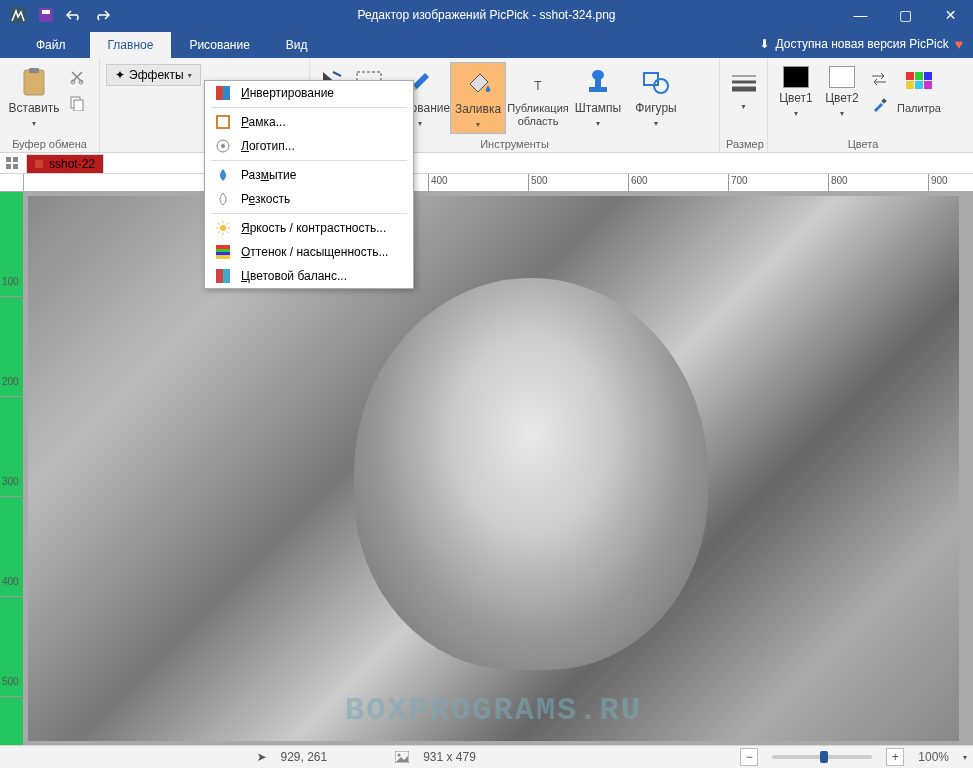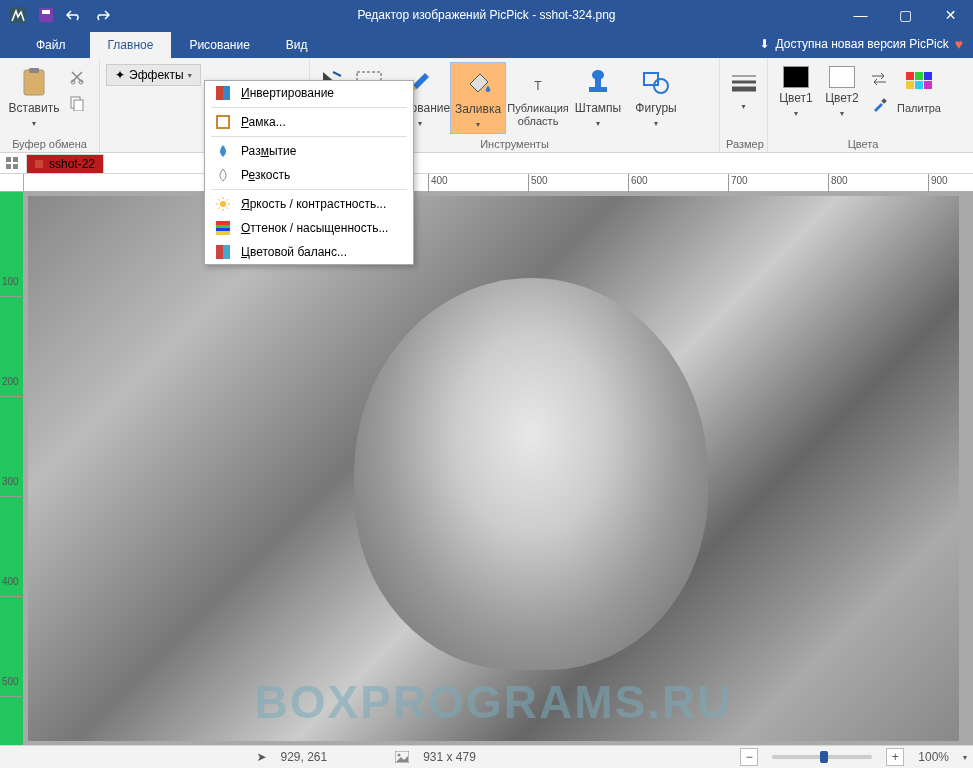--- a/index.html
+++ b/index.html
@@ -53,21 +53,21 @@
 .workspace { position: relative; height: 571px; background: #a9a9a9; overflow: hidden; }
 .ruler-h { position: absolute; left: 24px; right: 0; top: 0; height: 18px; background: #fff; border-bottom: 1px solid #aaa; }
 .ruler-v { position: absolute; left: 0; top: 18px; bottom: 0; width: 24px; background: #22c55e; border-right: 1px solid #aaa; }
 .ruler-corner { position: absolute; left: 0; top: 0; width: 24px; height: 18px; background: #fff; border-right: 1px solid #aaa; border-bottom: 1px solid #aaa; }
 .ruler-h .tick-major { position: absolute; top: 0; width: 1px; height: 18px; background: #999; }
 .ruler-h .tick-label { position: absolute; top: 1px; font-size: 10px; color: #555; }
 .ruler-v .tick-major { position: absolute; left: 0; height: 1px; width: 24px; background: #999; }
 .ruler-v .tick-label { position: absolute; left: 2px; font-size: 10px; color: #555; transform-origin: left top; }
 .canvas { position: absolute; left: 28px; top: 22px; width: 931px; height: 545px; background: linear-gradient(135deg,#888 0%,#bbb 20%,#777 40%,#ccc 55%,#666 70%,#aaa 85%,#888 100%); overflow:hidden; }
 .canvas .face-shape { position:absolute; left:35%; top:15%; width:38%; height:72%; border-radius:50% 50% 45% 45%; background: radial-gradient(ellipse at 50% 40%, #e8e8e8 0%, #ccc 30%, #999 60%, #666 100%); }
-.canvas .watermark { position: absolute; bottom: 12px; left: 50%; transform: translateX(-50%); font-size: 46px; font-weight: 700; color: rgba(120,170,185,0.55); letter-spacing: 2px; font-family: Liberation Sans, sans-serif; }
+.canvas .watermark { position: absolute; bottom: 12px; left: 50%; transform: translateX(-50%); font-size: 32px; font-weight: 700; color: rgba(120,170,185,0.55); letter-spacing: 2px; font-family: Liberation Mono, monospace; }
 
 
 .statusbar { height: 23px; background: #f3f3f3; border-top: 1px solid #d4d4d4; display: flex; align-items: center; padding: 0 6px; gap: 14px; color: #555; font-size: 11px; }
 .statusbar .spacer { flex: 1; }
 .statusbar .zoom-slider { width: 100px; height: 4px; background: #ccc; position: relative; border-radius: 2px; }
 .statusbar .zoom-thumb { position: absolute; left: 48px; top: -4px; width: 8px; height: 12px; background: #2b579a; border-radius: 2px; }
 .statusbar .zoom-btn { width: 18px; height: 18px; border: 1px solid #bbb; display: flex; align-items: center; justify-content: center; cursor: pointer; background: #fff; }
 svg { display: block; }
 </style>
 </head>
@@ -170,20 +170,29 @@
           <span class="dd-label"><u>И</u>нвертирование</span>
         </div>
       <div class="dd-sep"></div>
       <div class="dd-item">
           <span class="dd-ico">
             <svg width="14" height="14">
               <rect x="1" y="1" width="12" height="12" fill="none" stroke="#c83" stroke-width="2"></rect>
             </svg>
           </span>
           <span class="dd-label"><u>Р</u>амка...</span>
+        </div>
+      <div class="dd-item">
+          <span class="dd-ico">
+            <svg width="14" height="14">
+              <circle cx="7" cy="7" r="6" fill="none" stroke="#888"></circle>
+              <circle cx="7" cy="7" r="2" fill="#888"></circle>
+            </svg>
+          </span>
+          <span class="dd-label"><u>Л</u>оготип...</span>
         </div>
       <div class="dd-sep"></div>
       <div class="dd-item">
           <span class="dd-ico">
             <svg width="14" height="14">
               <path d="M7 1 C3 6 3 9 7 13 C11 9 11 6 7 1" fill="#3a8cd6"></path>
             </svg>
           </span>
           <span class="dd-label">Раз<u>м</u>ытие</span>
         </div>

